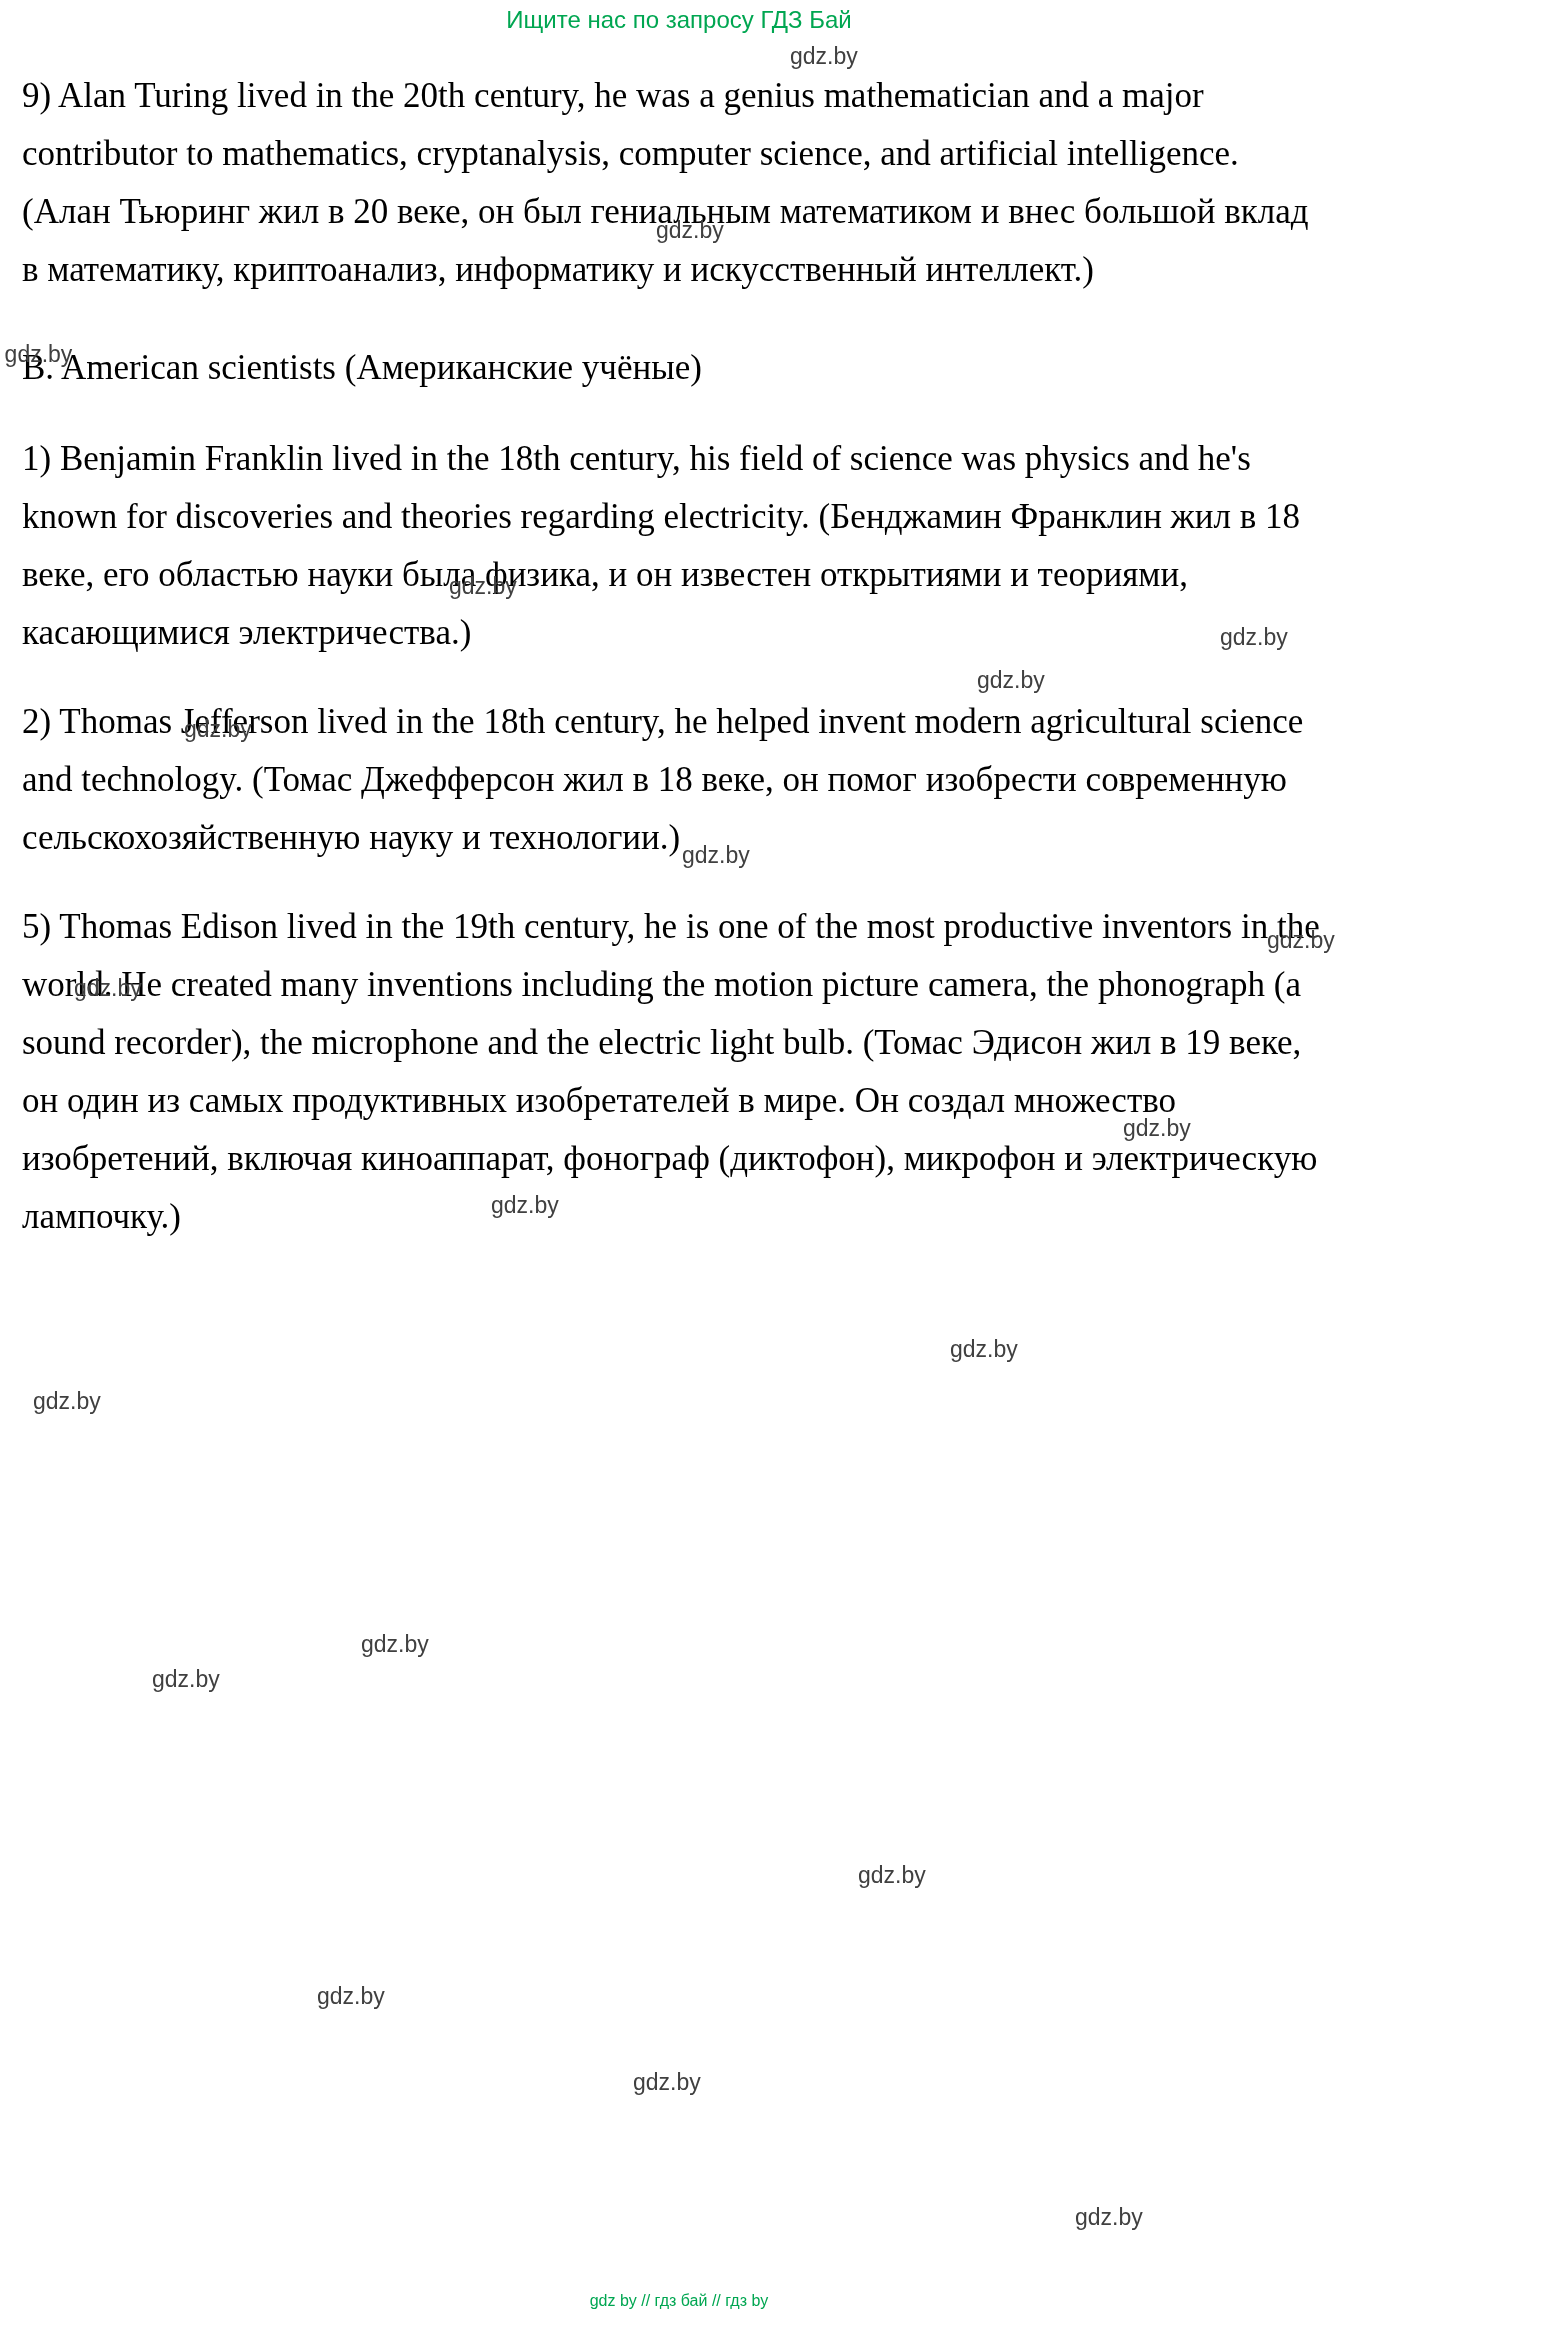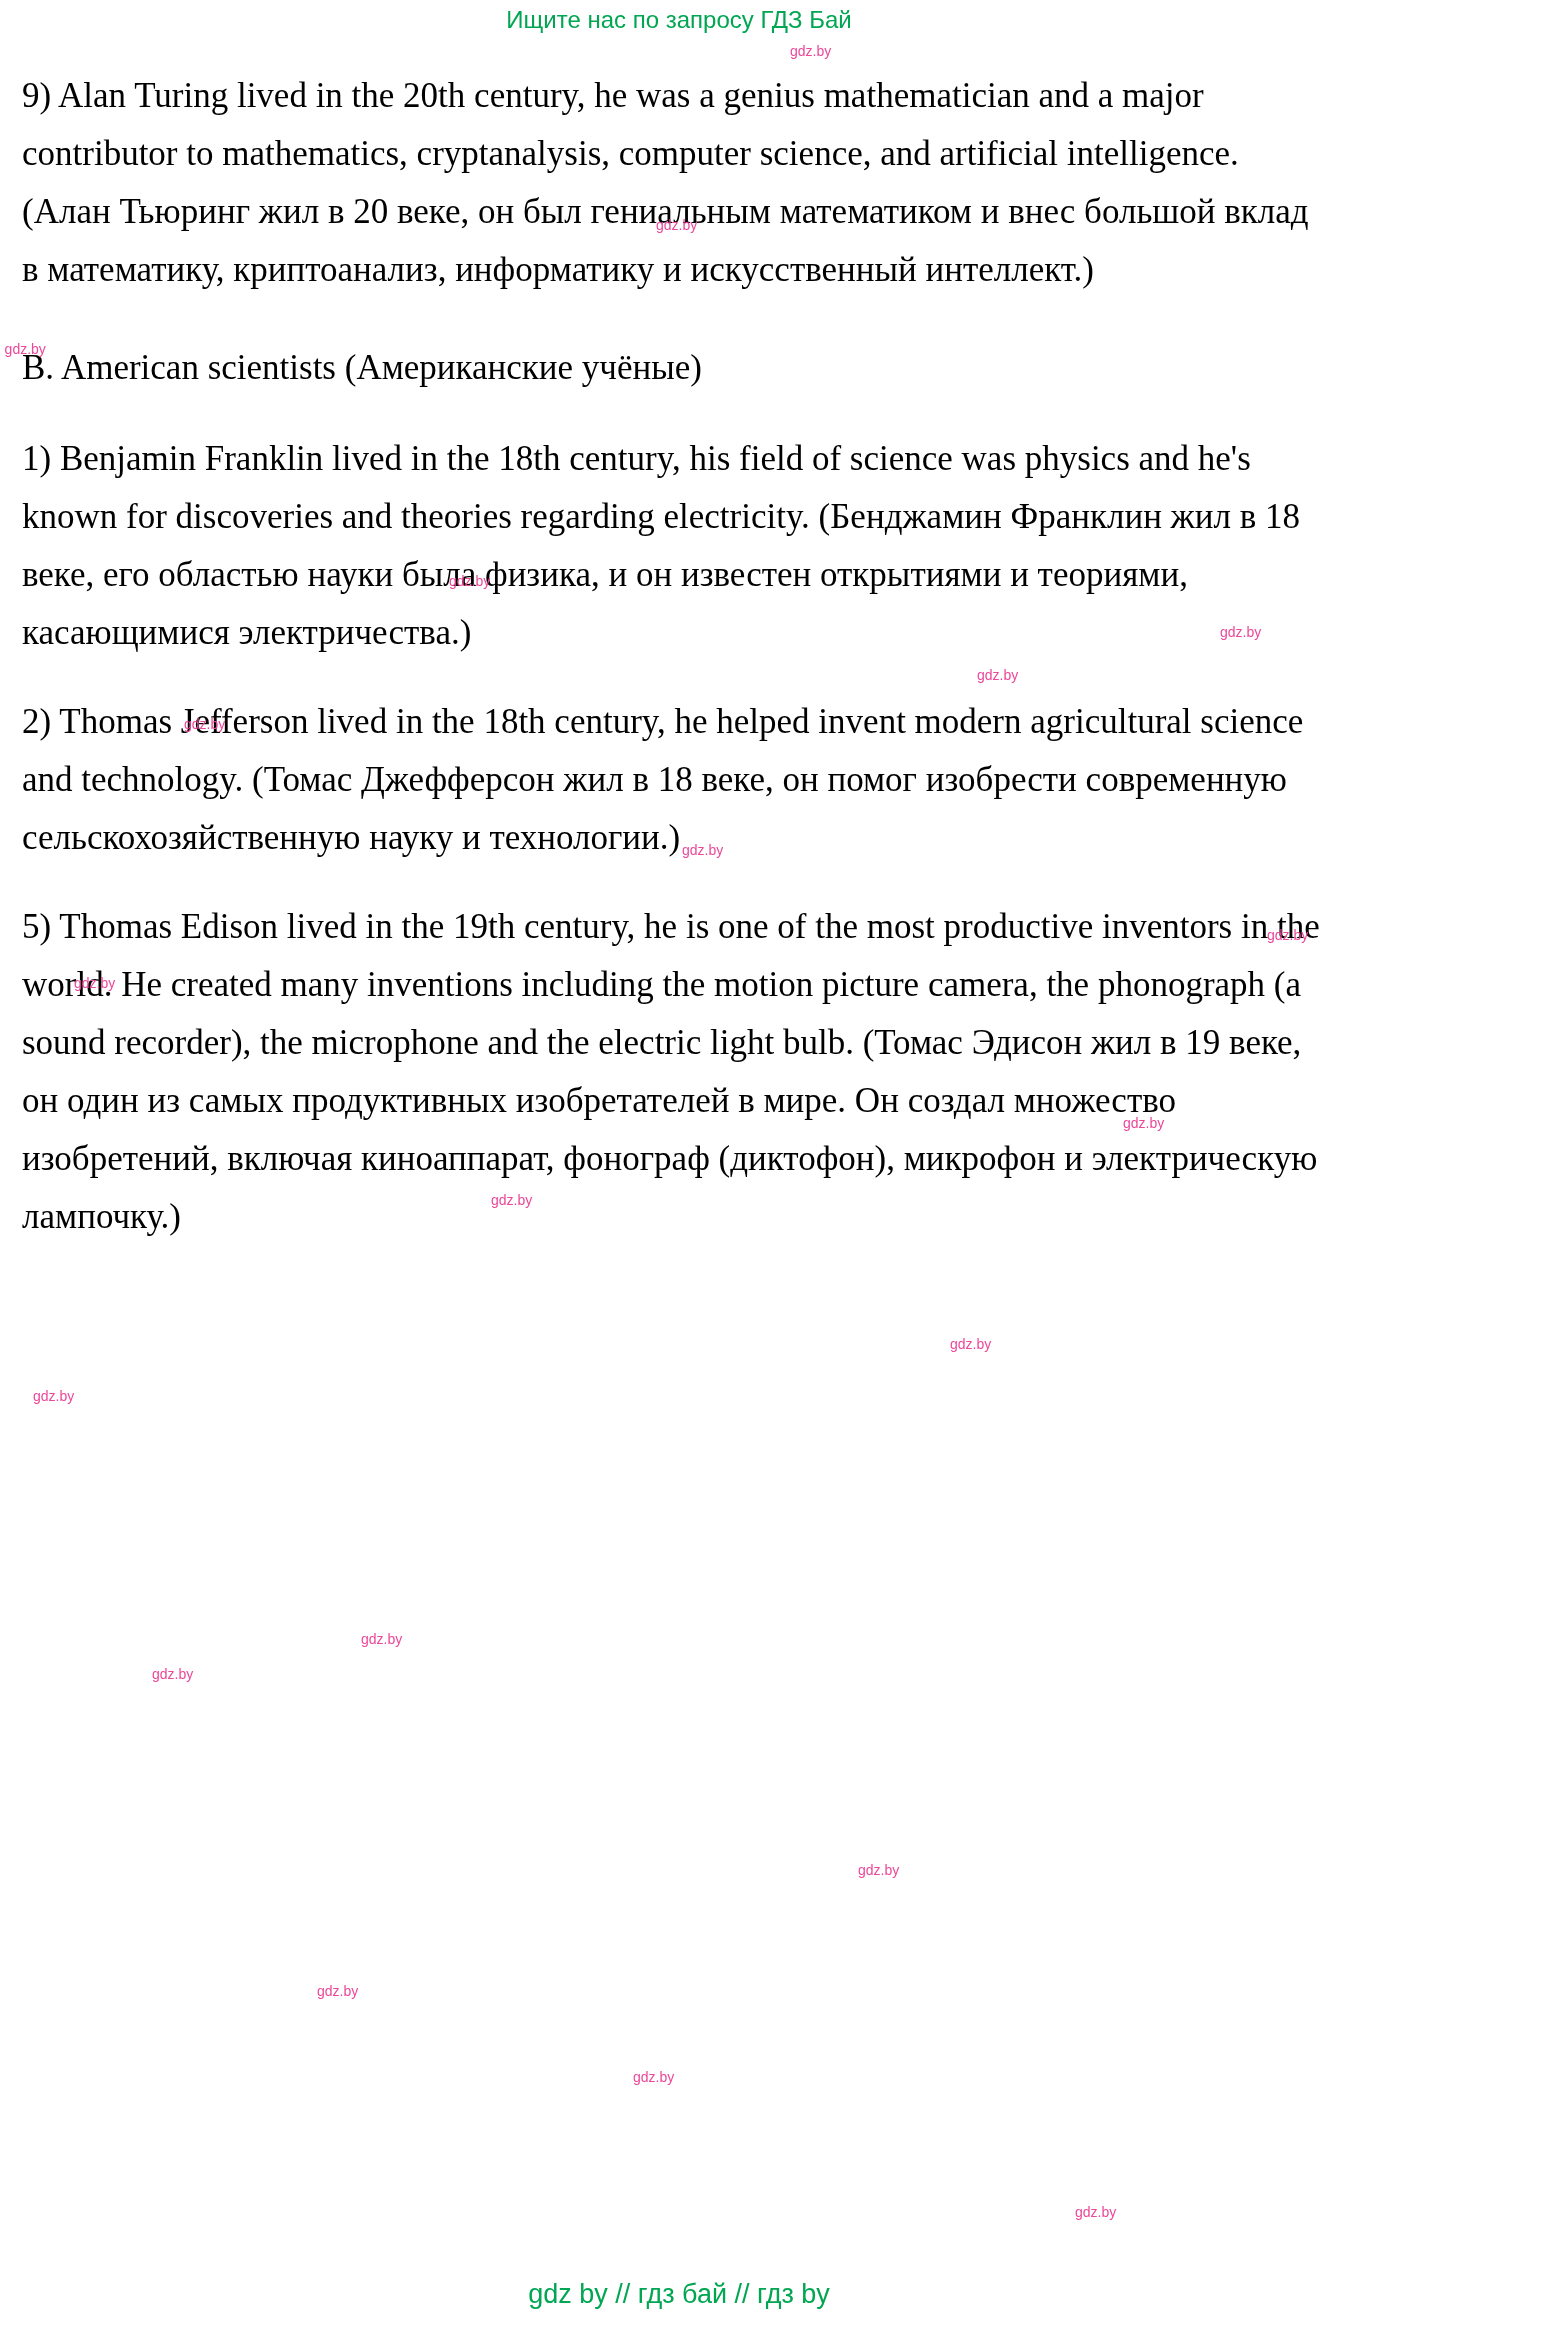--- a/index.html
+++ b/index.html
@@ -37,32 +37,32 @@
   }
   .para {
     margin: 0 0 31px 0;
   }
   .heading {
     margin: 40px 0 33px 0;
   }
   .wm {
     position: absolute;
     font-family: "Liberation Sans", sans-serif;
-    font-size: 14px;
-    color: #ec4899;
+    font-size: 23px;
+    color: #404040;
     white-space: nowrap;
   }
   .footer-promo {
     position: absolute;
     left: 0;
     bottom: 20px;
     width: 100%;
     text-align: center;
     font-family: "Liberation Sans", sans-serif;
-    font-size: 27px;
+    font-size: 16px;
     color: #00a651;
   }
 </style>
 </head>
 <body>
 
 <div class="page">
 
   <div class="promo-header">Ищите нас по запросу ГДЗ Бай</div>
 

